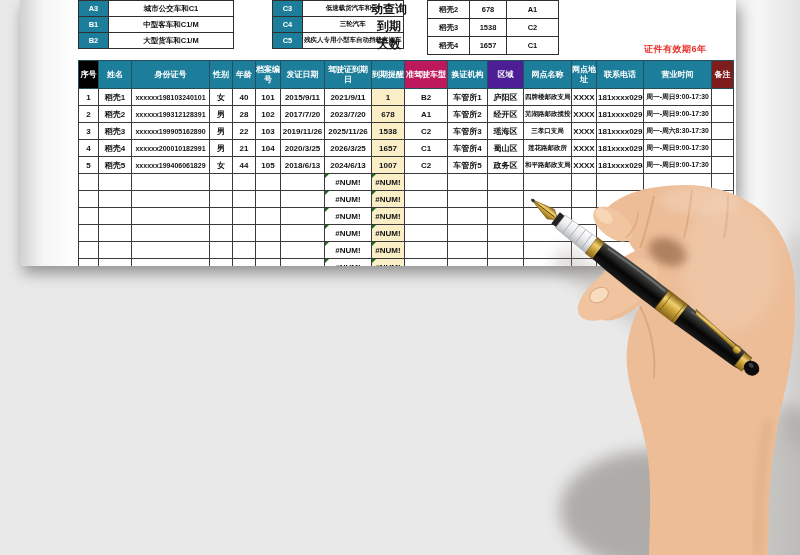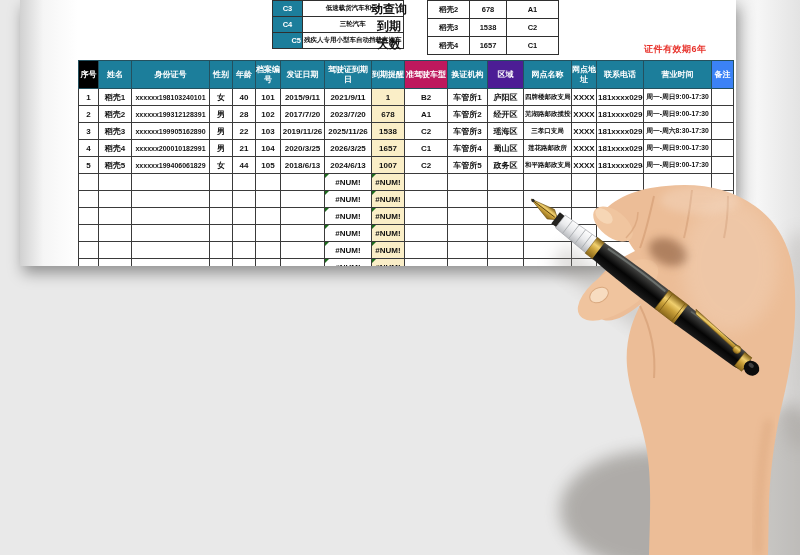--- a/index.html
+++ b/index.html
@@ -64,37 +64,57 @@
   }
   svg{position:absolute;left:0;top:0;pointer-events:none;}
 </style>
 </head>
 <body>
 
 <div class="bg-band"></div>
 
 <div class="paper">
 
+  <table class="mini t1" style="left:58px;">
+    <colgroup>
+        <col style="width:30px">
+        <col style="width:125px">
+      </colgroup>
+    <tbody>
+        <tr>
+          <td class="code" style="background: rgb(28, 126, 155);">A3</td>
+          <td class="desc">城市公交车和C1</td>
+        </tr>
+        <tr>
+          <td class="code" style="background: rgb(28, 126, 155);">B1</td>
+          <td class="desc">中型客车和C1/M</td>
+        </tr>
+        <tr>
+          <td class="code" style="background: rgb(28, 126, 155);">B2</td>
+          <td class="desc">大型货车和C1/M</td>
+        </tr>
+      </tbody>
+  </table>
 
   <table class="mini t2" style="left:252px;">
     <colgroup>
         <col style="width:30px">
         <col style="width:98px">
       </colgroup>
     <tbody>
         <tr>
           <td class="code" style="background: rgb(28, 126, 155);">C3</td>
           <td class="desc">低速载货汽车和C4</td>
         </tr>
         <tr>
           <td class="code" style="background: rgb(28, 126, 155);">C4</td>
           <td class="desc">三轮汽车</td>
         </tr>
         <tr>
-          <td class="code" style="background: rgb(28, 126, 155); text-align: right;">C5</td>
+          <td class="code" style="background: rgb(28, 126, 155);">C5</td>
           <td class="desc">残疾人专用小型车自动挡载客汽车</td>
         </tr>
       </tbody>
   </table>
 
   <div class="lookup-label">动查询到期
 天数</div>
 
   <table class="mini t3" style="left:407px;">
     <colgroup>
@@ -155,21 +175,21 @@
             <th style="background: rgb(28, 126, 155);">发证日期</th>
             <th style="background: rgb(28, 126, 155);">驾驶证到期日</th>
             <th style="background: rgb(28, 126, 155);">到期提醒</th>
             <th style="background: #be185d;">准驾驶车型</th>
             <th style="background: rgb(28, 126, 155);">换证机构</th>
             <th style="background: #4c1d95;">区域</th>
             <th style="background: rgb(28, 126, 155);">网点名称</th>
             <th style="background: rgb(28, 126, 155);">网点地址</th>
             <th style="background: rgb(28, 126, 155);">联系电话</th>
             <th style="background: rgb(28, 126, 155);">营业时间</th>
-            <th style="background: #3b82f6;">备注</th>
+            <th style="background: #7f1d1d;">备注</th>
           </tr>
         </thead>
       <tbody>
           <tr>
             <td>1</td>
             <td>稻壳1</td>
             <td>xxxxxx198103240101</td>
             <td>女</td>
             <td>40</td>
             <td>101</td>

